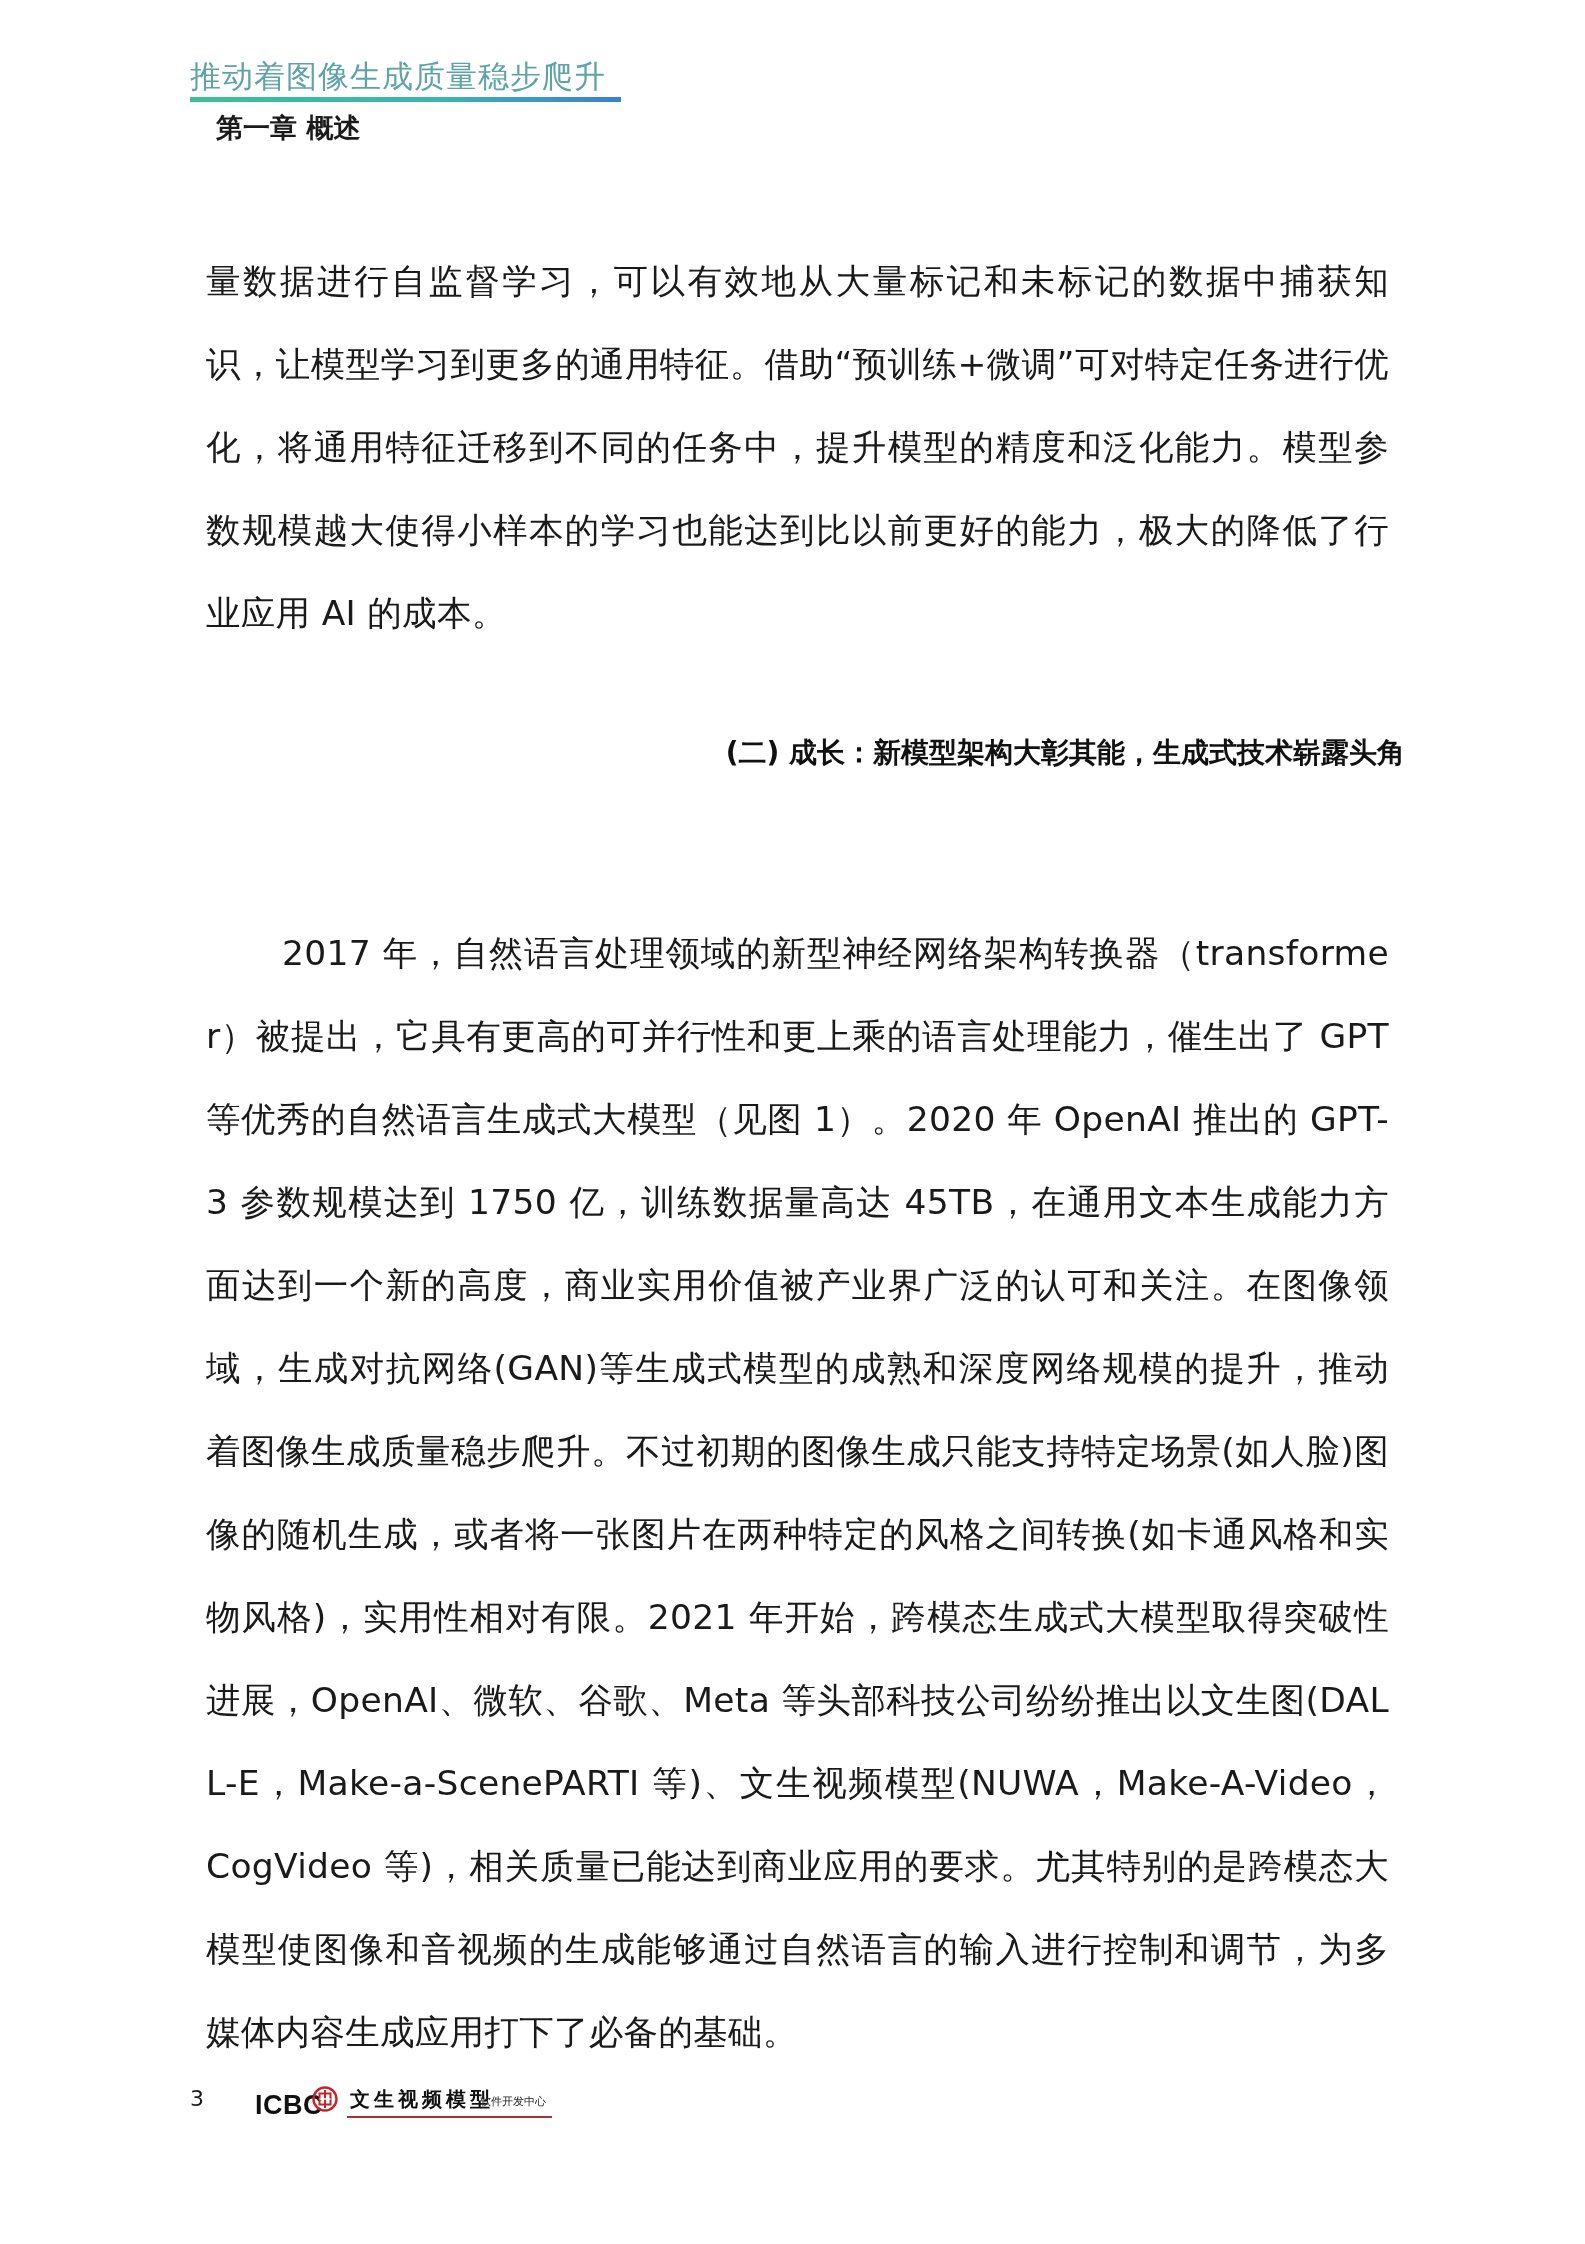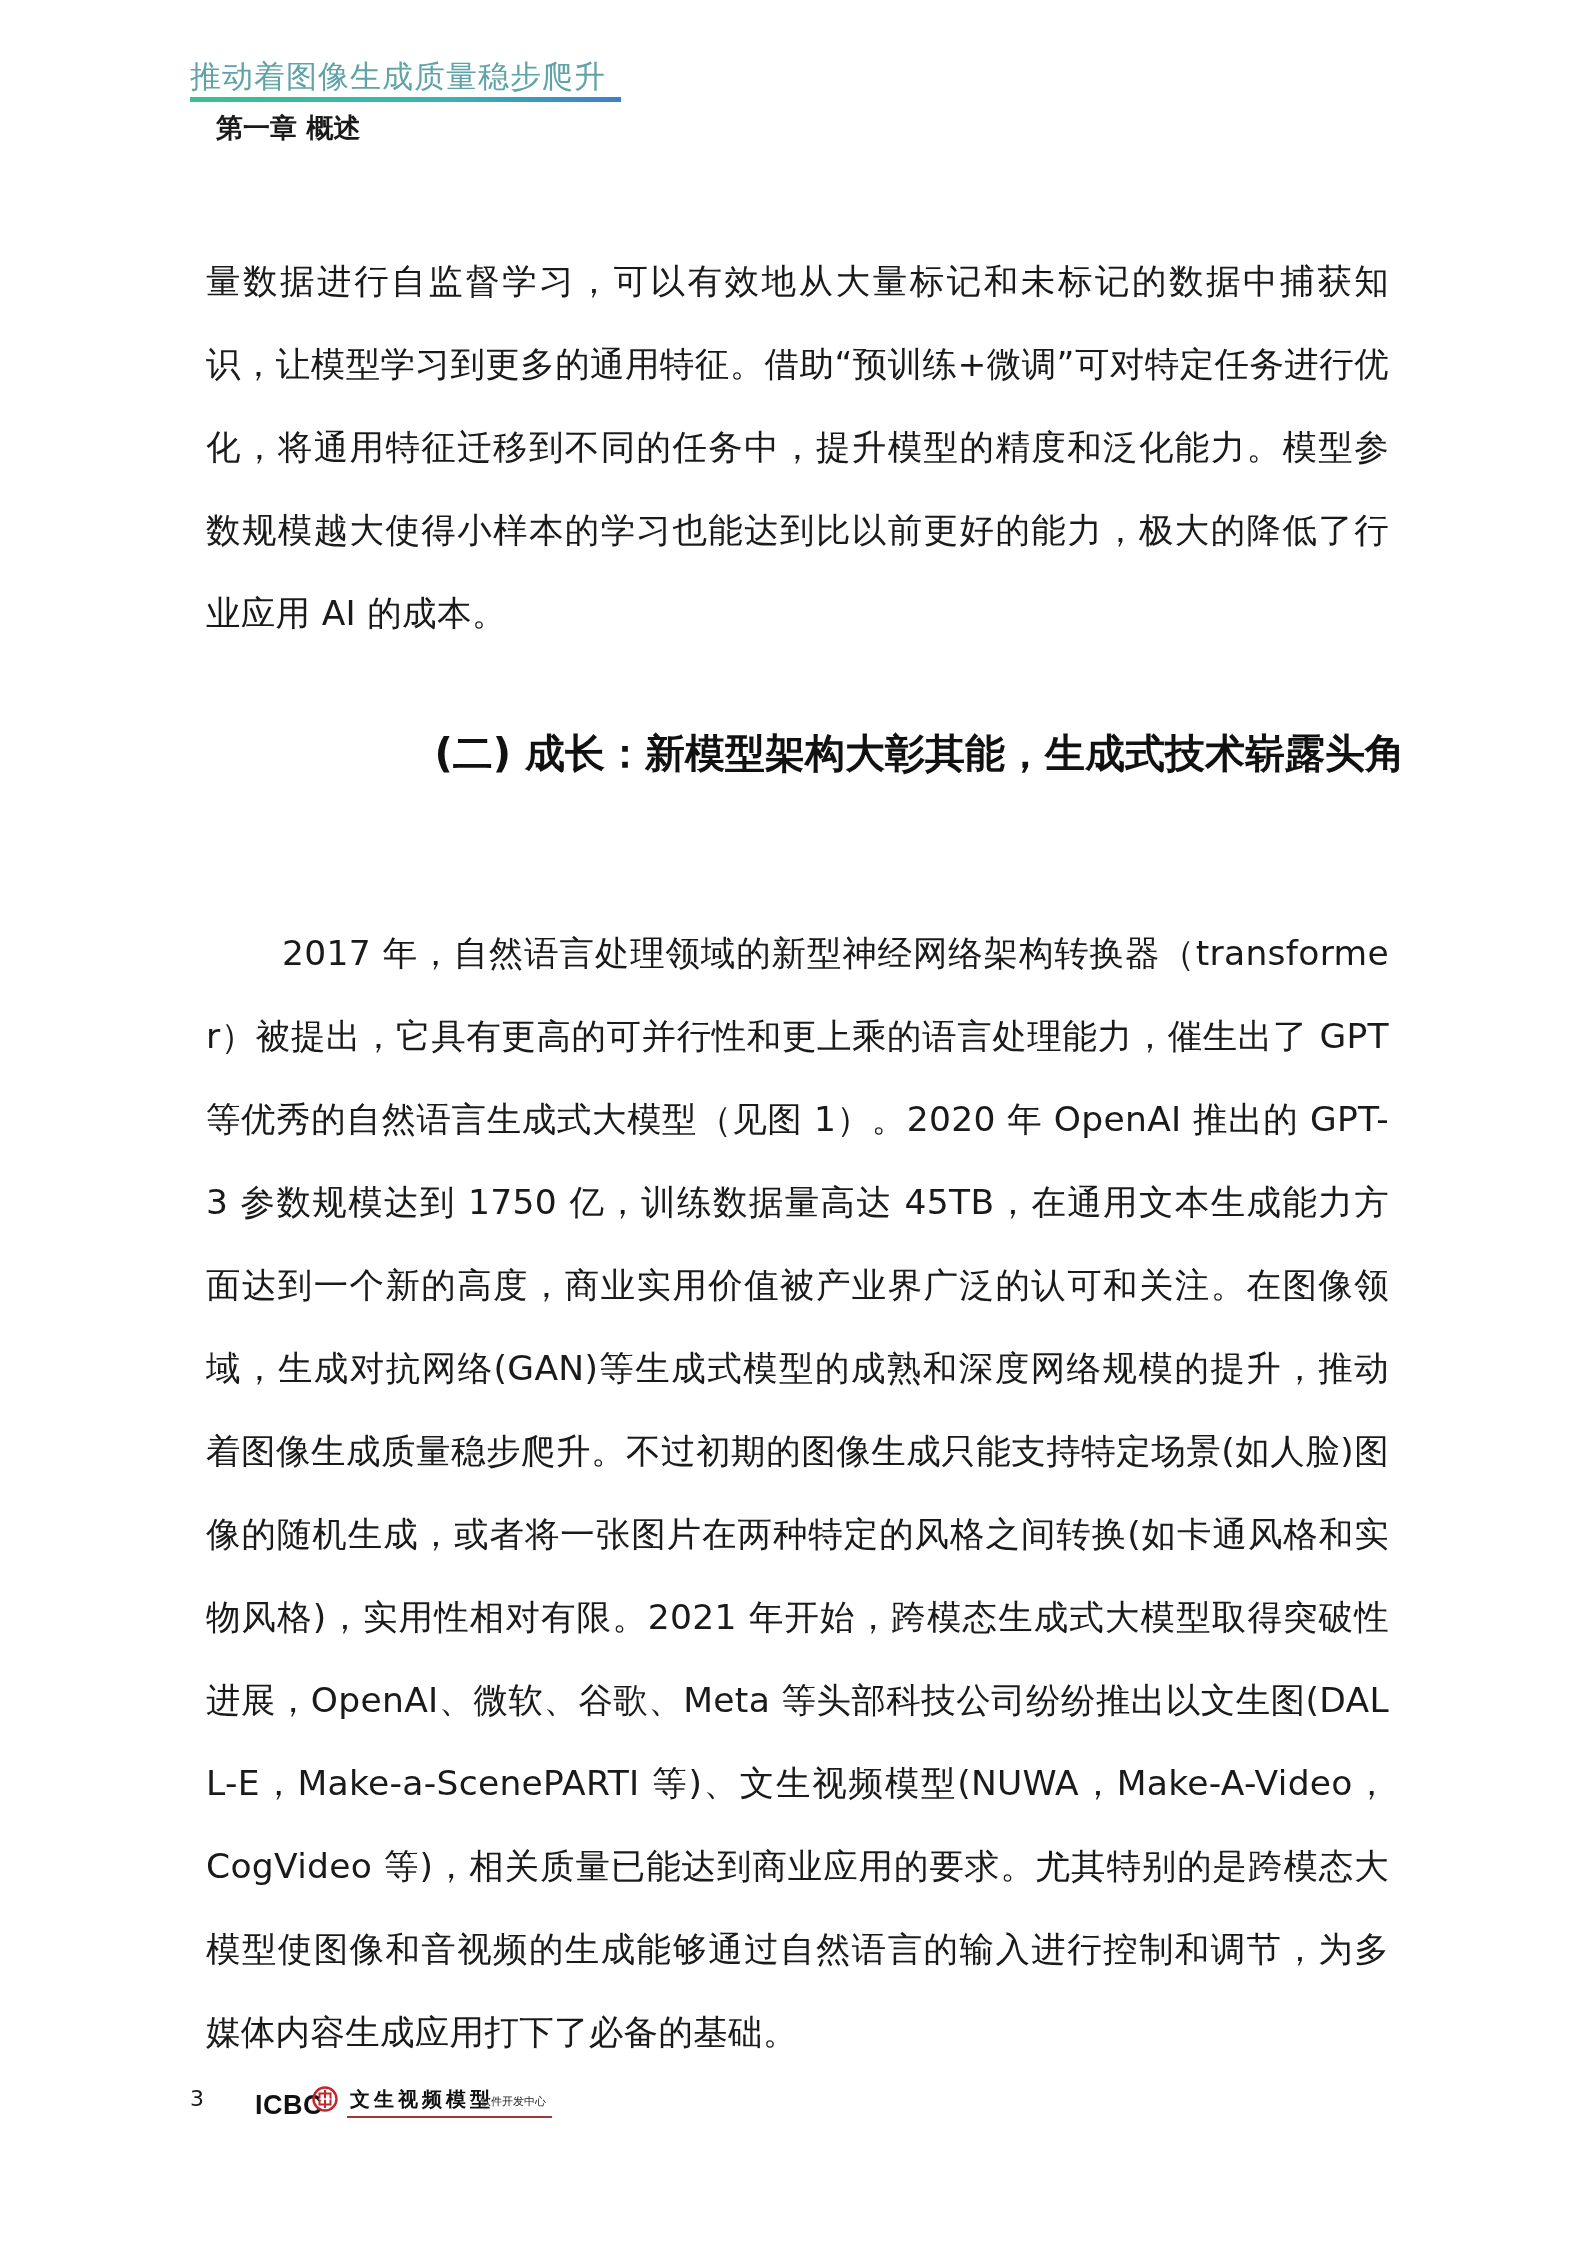--- a/index.html
+++ b/index.html
@@ -8,21 +8,21 @@
   .header-title { position: absolute; left: 190px; top: 56px; font-size: 31px; letter-spacing: 1px;
          color: #5fa3a8; line-height: 40px; white-space: nowrap; }
   .header-line { position: absolute; left: 190px; top: 97px; width: 431px; height: 5px;
          background: linear-gradient(90deg, #3cbf96 0%, #3cb3b0 60%, #3b7fd0 100%); }
   .chapter { position: absolute; left: 190px; top: 110px; font-size: 27px; font-weight: bold;
          line-height: 36px; color: #1a1a1a; white-space: nowrap; margin-left: 26px; }
   .body-block { position: absolute; left: 190px; width: 1215px; }
   .para { margin: 16px; font-size: 34.5px; line-height: 83px; text-align: justify;
           text-align-last: left; word-break: break-all; letter-spacing: 0.3px; }
   .para.indent { text-indent: 76px; }
-  .section-heading { position: absolute; right: 180px; top: 720px; font-size: 40px;
+  .section-heading { position: absolute; right: 180px; top: 720px; font-size: 28px;
           font-weight: bold; line-height: 66px; white-space: nowrap; color: #111; }
   .footer { position: absolute; left: 0; top: 2086px; width: 100%; height: 40px; }
   .page-num { position: absolute; left: 190px; top: 2; font-size: 22px; color: #1a1a1a; }
   .icbc-text { position: absolute; left: 255px; top: 4px; font-size: 27px; font-weight: bold;
           letter-spacing: 0.5px; color: #111; font-family: "Liberation Sans", sans-serif; }
   .icbc-logo { position: absolute; left: 312px; top: 0px; width: 26px; height: 26px; }
   .bank-name { position: absolute; left: 350px; top: 0px; font-size: 20px; font-weight: bold;
           letter-spacing: 4px; color: #111; }
   .center-name { position: absolute; left: 480px; top: 8px; font-size: 11px; color: #222; }
   .footer-line { position: absolute; left: 347px; top: 30px; width: 205px; height: 1.5px; background: #a0353a; }

